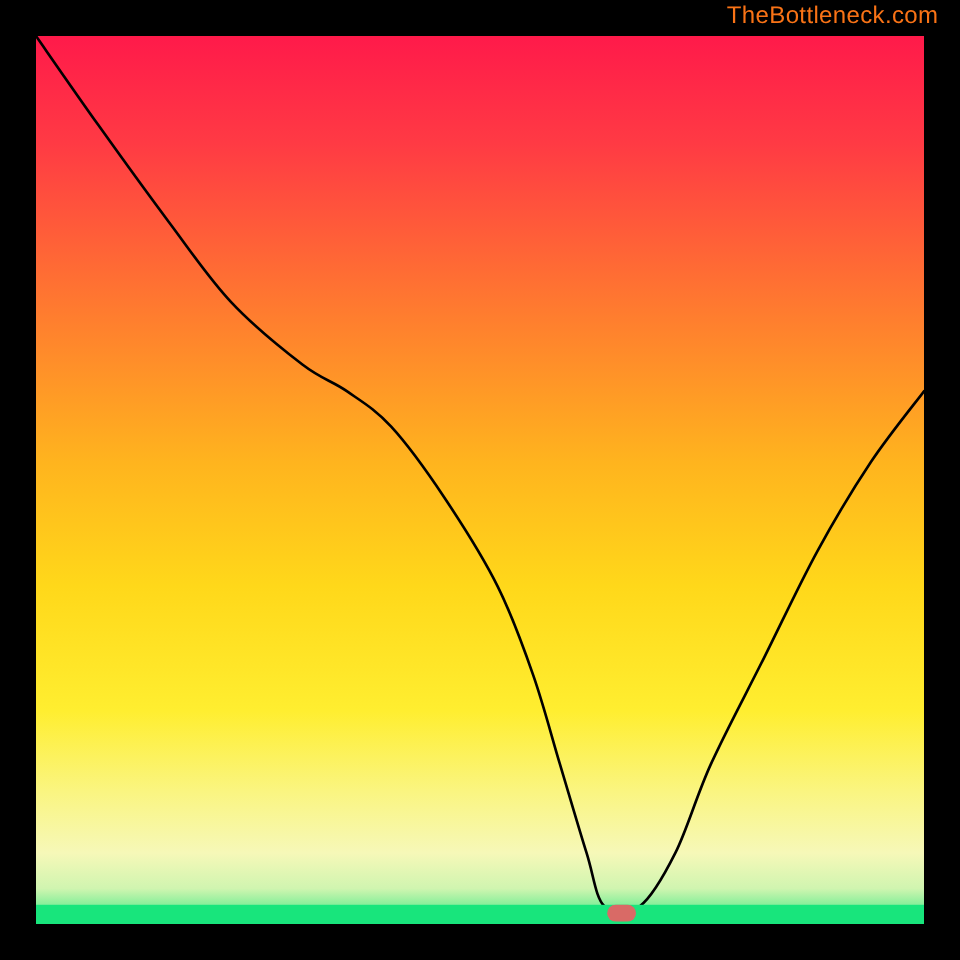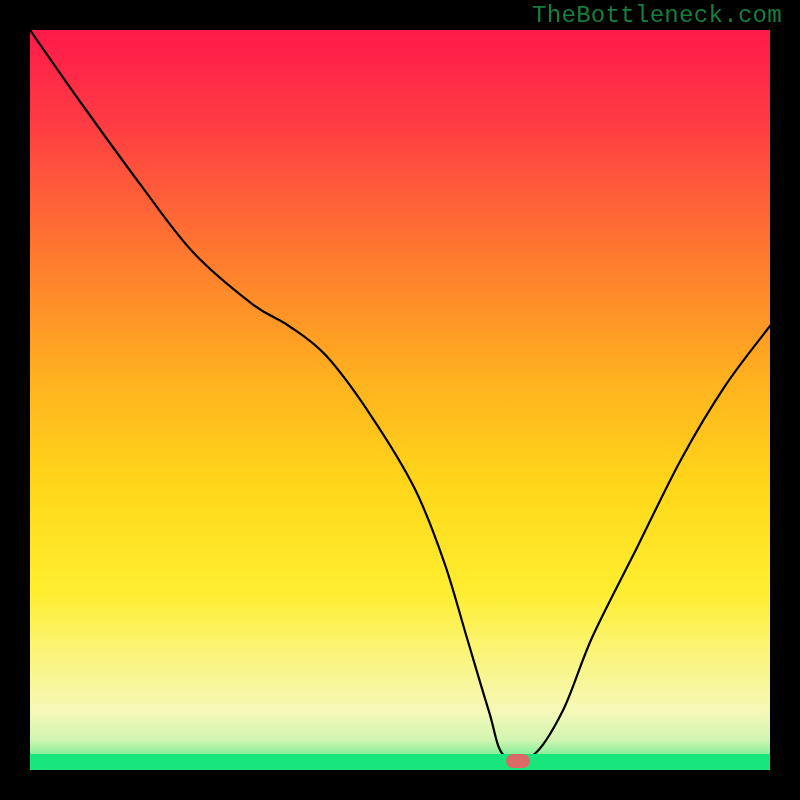--- a/index.html
+++ b/index.html
@@ -13,25 +13,24 @@
 .frame {
   position: relative;
   width: 800px;
   height: 800px;
   background: #000;
 }
 .watermark {
   position: absolute;
   top: 2px;
   right: 18px;
-  color: #15803d;
-  font-size: 24px;
+  color: #f97316;
+  font-size: 20px;
   font-weight: 500;
   letter-spacing: 0.3px;
-  font-family: Liberation Mono, monospace;
 }
 .plot-area {
   position: absolute;
   left: 30px;
   top: 30px;
   width: 740px;
   height: 740px;
 }
 .gradient-bg {
   position: absolute;

